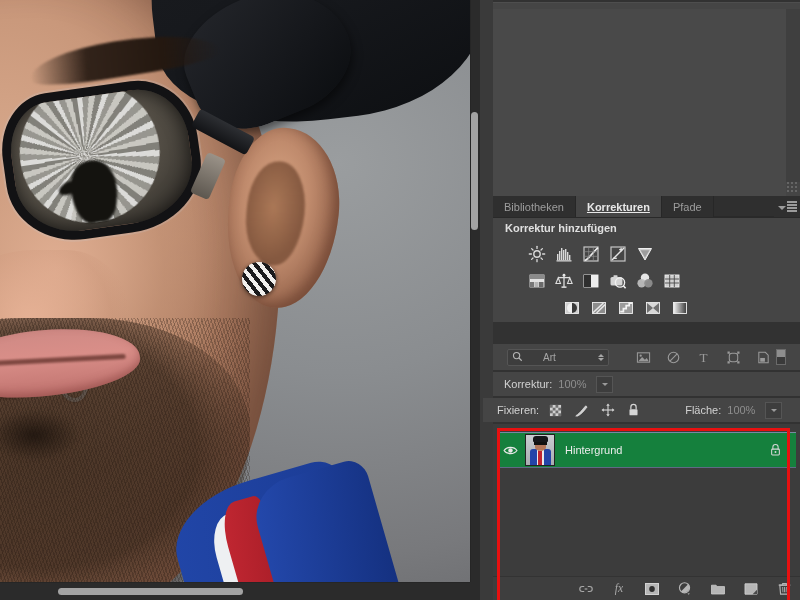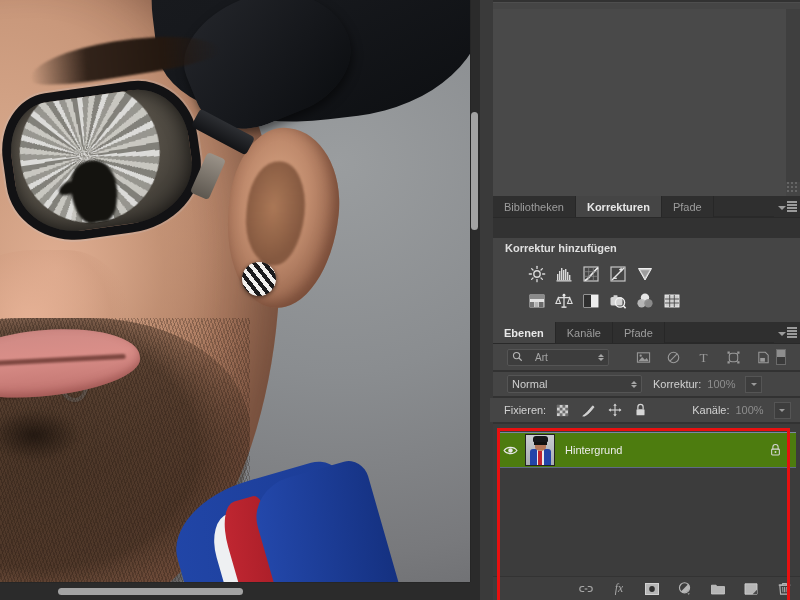--- a/index.html
+++ b/index.html
@@ -255,39 +255,38 @@
     background:#2f2f2f; border-bottom:1px solid #292929;
     display:flex; align-items:stretch;
   }
   .tabbar.korr{ top:196px; }
   .tabbar.ebenen{ top:322px; }
   .tab{
     display:flex; align-items:center; padding:0 11px;
     font-size:11px; color:#9d9d9d; background:#2f2f2f;
     border-right:1px solid #272727; cursor:default; white-space:nowrap;
   }
-  .tab.active{ background:#454545; color:#e8e8e8; font-weight:bold; }
+  .tab.active{ background:#454545; color:#e8e8e8; font-weight:bold;text-decoration:underline; }
   .tab-fill{ flex:1; background:#2f2f2f; border-bottom:1px solid #292929;}
   .panel-menu{
     width:26px; display:flex; align-items:center; justify-content:center;
     background:#2f2f2f;
   }
   .pm-glyph{ display:flex; align-items:center; gap:1px; }
   .pm-tri{
     width:0;height:0;border-left:4px solid transparent;border-right:4px solid transparent;
     border-top:4px solid #9b9b9b; margin-top:2px;
   }
   .pm-lines{ display:flex; flex-direction:column; gap:1.5px; }
   .pm-lines i{ display:block; width:10px; height:1.5px; background:#9b9b9b; }
 
   
   .korr-body{
     position:absolute; left:13px; top:218px; right:0; height:104px;
     background:#454545;
-    margin-top:20px;
   }
   .korr-title{
     position:absolute; left:12px; top:4px; font-size:11px; font-weight:bold; color:#e0e0e0;
   }
   .adj-rows{ position:absolute; left:0; top:22px; right:0; }
   .adj-row{ display:flex; height:27px; align-items:center; padding-left:34px; gap:8px; }
   .adj-row.r2{ padding-left:34px; }
   .adj-row.r3{ padding-left:69px; }
   .adj-ico{
     width:19px; height:19px; display:inline-flex; align-items:center; justify-content:center;
@@ -296,21 +295,21 @@
   .adj-ico svg{ display:block; }
 
   
   .layers-filter{
     position:absolute; left:13px; top:344px; right:0; height:26px;
     background:#454545; display:flex; align-items:center;
   }
   .search-box{
     margin-left:14px; width:102px; height:17px; background:#3d3d3d;
     border:1px solid #555; border-radius:2px; display:flex; align-items:center;
-    padding:0 4px; gap:12px; color:#a6a6a6; font-size:10px;
+    padding:0 4px; gap:20px; color:#a6a6a6; font-size:10px;
   }
   .search-box .magn{ flex:0 0 auto; }
   .search-box .lbl{ flex:1; }
   .spin{ display:flex; flex-direction:column; gap:1px; }
   .spin .up{ width:0;height:0;border-left:3px solid transparent;border-right:3px solid transparent;border-bottom:3px solid #a6a6a6;}
   .spin .dn{ width:0;height:0;border-left:3px solid transparent;border-right:3px solid transparent;border-top:3px solid #a6a6a6;}
   .filter-icons{ display:flex; align-items:center; gap:14px; margin-left:26px; }
   .filter-icons .fi{ width:16px; height:16px; display:flex; align-items:center; justify-content:center;}
   .filter-toggle{
     position:absolute; right:14px; top:5px; width:10px; height:16px;
@@ -332,35 +331,35 @@
   .opacity-val{
     margin-left:6px; width:36px; font-size:11px; color:#8e8e8e; text-align:left;
   }
   .tiny-drop{
     width:17px; height:17px; background:#3d3d3d; border:1px solid #555;
     display:flex; align-items:center; justify-content:center; margin-left:2px;
   }
   .tiny-drop .dn{ width:0;height:0;border-left:3px solid transparent;border-right:3px solid transparent;border-top:3px solid #9a9a9a;}
 
   .lock-row{
-    position:absolute; left:10px; top:398px; right:0; height:24px;
+    position:absolute; left:3px; top:398px; right:0; height:24px;
     background:#454545; display:flex; align-items:center;
   }
   .lock-label{ margin-left:14px; font-size:11px; color:#d2d2d2; }
   .lock-icons{ display:flex; align-items:center; gap:11px; margin-left:9px; }
   .lock-icons .li{ width:15px; height:15px; display:flex; align-items:center; justify-content:center;}
 
   
   .layer-list{
     position:absolute; left:13px; top:424px; right:0; height:152px;
     background:#3c3c3c;
   }
   .layer-row{
     position:absolute; left:4px; top:8px; right:4px; height:36px;
-    background:#4d7c0f; display:flex; align-items:center;
+    background:#15803d; display:flex; align-items:center;
     border-top:1px solid #7b86a3; border-bottom:1px solid #5f6a85;
   }
   .eye-cell{ width:26px; display:flex; align-items:center; justify-content:center; }
   .thumb{
     width:30px; height:32px; margin-left:2px; border:1px solid #222;
     background:#b9bcc0; position:relative; overflow:hidden;
   }
   .t-bg{ position:absolute; inset:0; background:linear-gradient(180deg,#c9ccd0,#a9acb1); }
   .t-cap{ position:absolute; left:7px; top:1px; width:15px; height:6px; background:#16171a; border-radius:3px 3px 1px 1px;}
   .t-head{ position:absolute; left:9px; top:5px; width:11px; height:10px; background:#b4775a; border-radius:3px;}
@@ -630,37 +629,20 @@
                     <stop offset="100%" stop-color="#3a3a3a"></stop>
                 </linearGradient>
               </defs>
               <rect x="2.5" y="3.5" width="13" height="11" fill="url(#gm)" stroke="#efefef" stroke-width="0.9"></rect>
             </svg>
           </span>
         </div>
       </div>
     </div>
 
-    <div class="tabbar ebenen">
-      <div class="tab active">Ebenen</div>
-      <div class="tab">Kanäle</div>
-      <div class="tab">Pfade</div>
-      <div class="tab-fill"></div>
-      <div class="panel-menu">
-        <span class="pm-glyph">
-          <span class="pm-tri"></span>
-          <span class="pm-lines">
-              <i></i>
-              <i></i>
-              <i></i>
-              <i></i>
-            </span>
-        </span>
-      </div>
-    </div>
 
     <div class="layers-filter">
       <div class="search-box">
         <span class="magn">
           <svg width="11" height="11" viewBox="0 0 12 12">
             <circle cx="5" cy="5" r="3.4" fill="none" stroke="#b4b4b4" stroke-width="1.2"></circle>
             <line x1="7.6" y1="7.6" x2="10.6" y2="10.6" stroke="#b4b4b4" stroke-width="1.3"></line>
           </svg>
         </span>
         <span class="lbl">Art</span>
@@ -705,27 +687,20 @@
             <path d="M3 2.5 h7 l3 3 v8 h-10 z" fill="none" stroke="#9a9a9a" stroke-width="1.1"></path>
             <rect x="4.5" y="8.5" width="5" height="4" fill="#9a9a9a"></rect>
           </svg>
         </span>
       </div>
 
       <div class="filter-toggle"></div>
     </div>
 
     <div class="blend-row">
-      <div class="blend-select">
-        <span>Normal</span>
-        <span class="spin">
-          <i class="up"></i>
-            <i class="dn"></i>
-        </span>
-      </div>
       <span class="blend-label">Korrektur:</span>
       <span class="opacity-val">100%</span>
       <span class="tiny-drop">
         <i class="dn"></i>
       </span>
     </div>
 
     <div class="lock-row">
       <span class="lock-label">Fixieren:</span>
       <span class="lock-icons">
@@ -764,21 +739,21 @@
             </g>
           </svg>
         </span>
         <span class="li">
           <svg width="13" height="14" viewBox="0 0 14 16">
             <path d="M4 7 V4.6 A3 3 0 0 1 10 4.6 V7" fill="none" stroke="#d6d6d6" stroke-width="1.4"></path>
             <rect x="2.4" y="7" width="9.2" height="7" rx="1" fill="#d6d6d6"></rect>
           </svg>
         </span>
       </span>
-      <span class="blend-label" style="margin-left:44px">Kanäle:</span>
+      <span class="blend-label" style="margin-left:44px">Fläche:</span>
       <span class="opacity-val">100%</span>
       <span class="tiny-drop">
         <i class="dn"></i>
       </span>
     </div>
 
     <div class="layer-list">
       <div class="layer-row">
         <span class="eye-cell">
           <svg width="15" height="11" viewBox="0 0 16 12">

